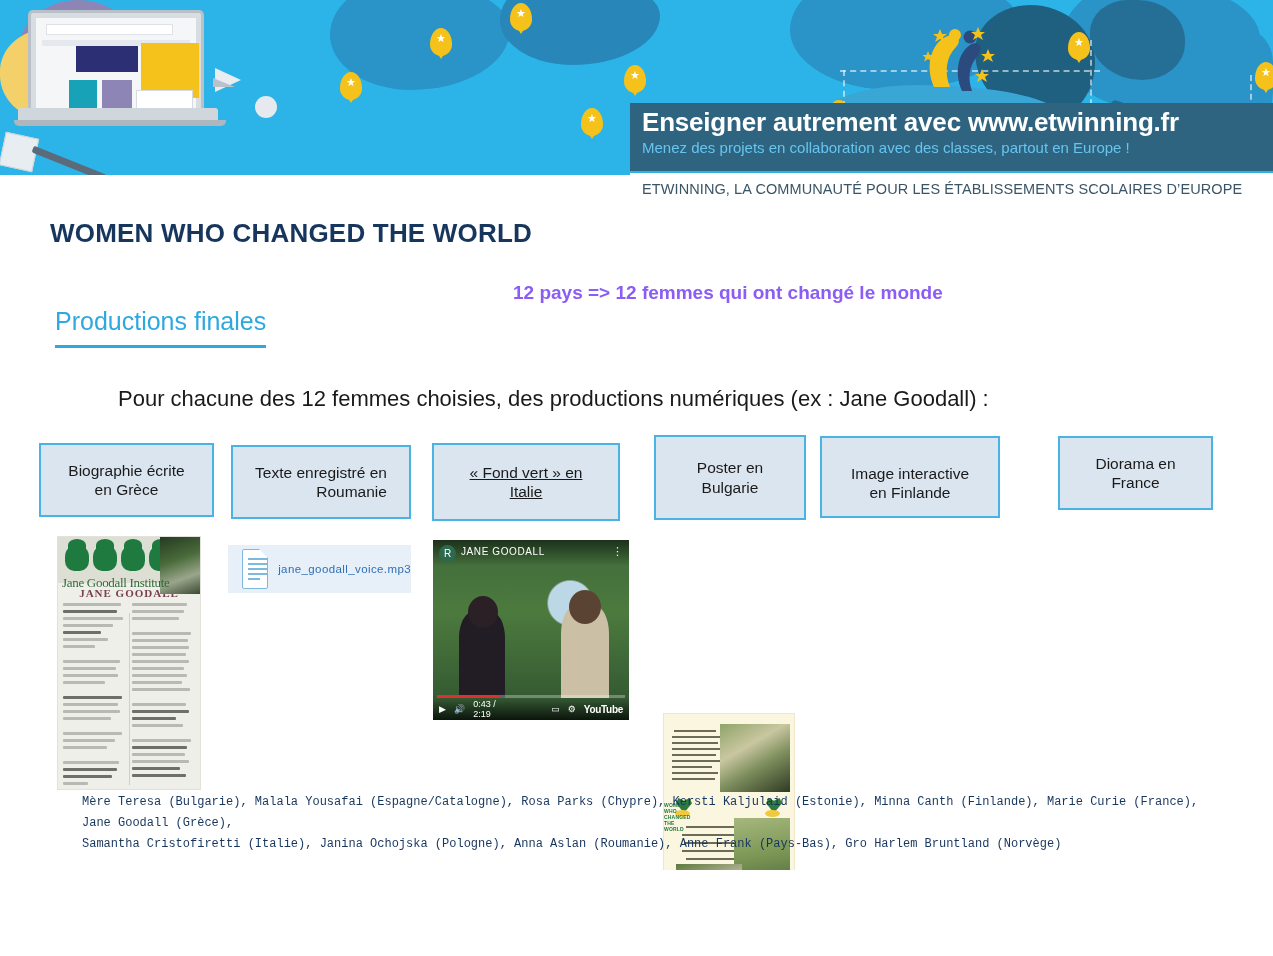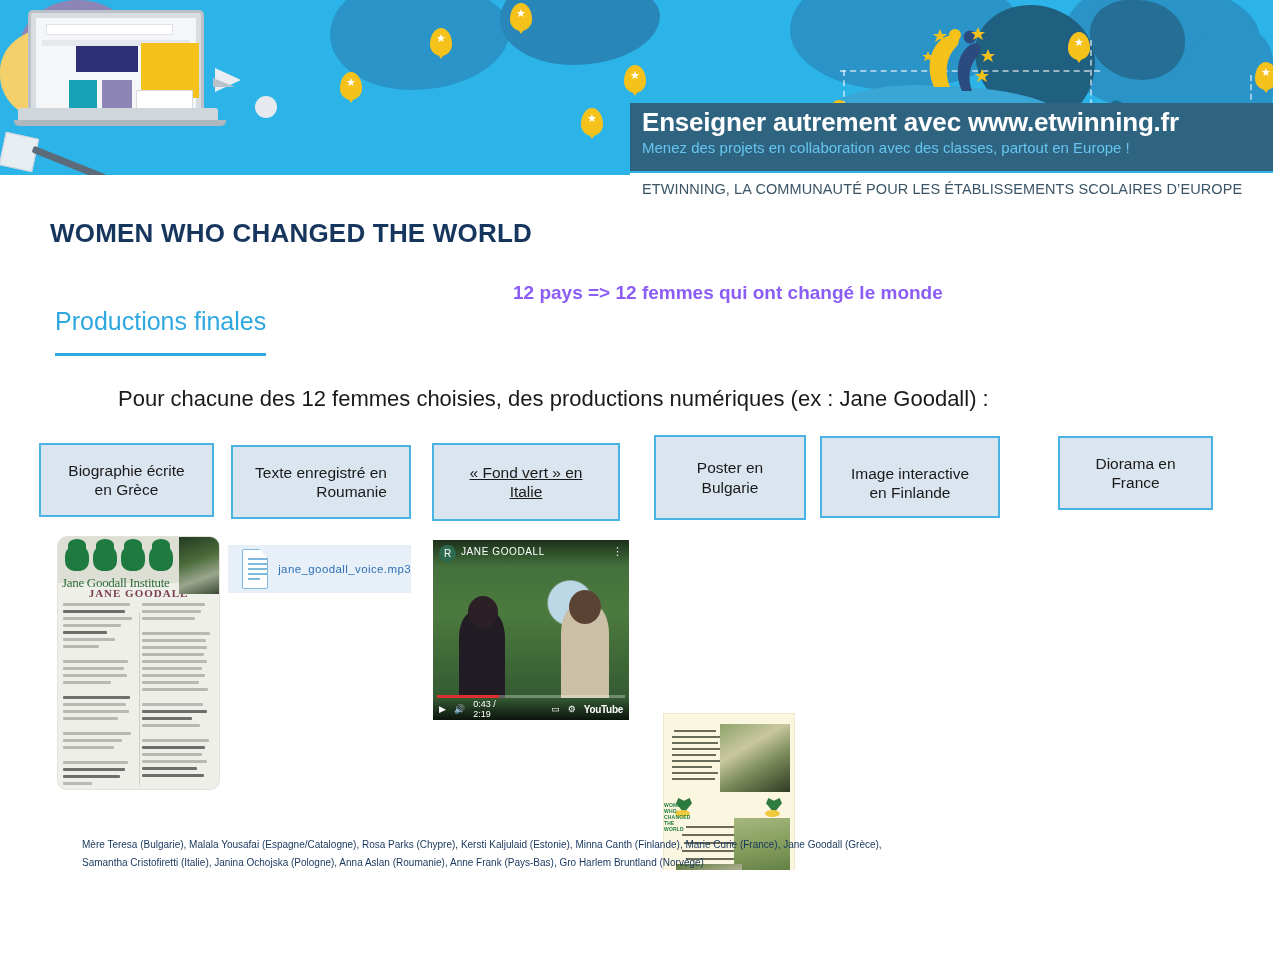--- a/index.html
+++ b/index.html
@@ -57,21 +57,21 @@
 
   .banner{position:absolute;left:630px;top:103px;width:643px;height:68px;background:#2e6480;}
   .banner-l1{color:#ffffff;font-size:26px;font-weight:700;padding:4px 0 0 12px;letter-spacing:-.2px;}
   .banner-l2{color:#66c4ef;font-size:15px;padding:1px 0 0 12px;}
   .banner-sub{position:absolute;left:630px;top:173px;width:643px;height:32px;background:#ffffff;
     color:#3b5566;font-size:14.5px;display:flex;align-items:center;padding-left:12px;box-sizing:border-box;letter-spacing:.1px;}
 
   
   .slide-title{position:absolute;left:50px;top:218px;font-size:26px;font-weight:700;color:#17365d;letter-spacing:.2px;}
   .subtitle-12{position:absolute;left:513px;top:282px;font-size:19px;font-weight:700;color:#8b5cf6;}
-  .prod-finales{position:absolute;left:55px;top:307px;font-size:25px;color:#2fa8e0;border-bottom:3px solid #2fa8e0;padding-bottom:17px;}
+  .prod-finales{position:absolute;left:55px;top:307px;font-size:25px;color:#2fa8e0;border-bottom:3px solid #2fa8e0;padding-bottom:9px;}
 
   .intro-line{position:absolute;left:118px;top:386px;font-size:22px;color:#1a1a1a;}
 
   .cap-box{position:absolute;background:#dbe5ef;border:2px solid #49b4e4;
     display:flex;align-items:center;justify-content:center;text-align:center;
     font-size:15.5px;color:#1a1a1a;line-height:1.25;box-sizing:border-box;}
 
   
   .thumb{position:absolute;overflow:hidden;}
 
@@ -123,21 +123,21 @@
   .p-photo{position:absolute;background-size:cover;}
   .p-heart{position:absolute;width:16px;height:15px;background:#2f7a3f;
      clip-path:polygon(50% 100%,0 35%,15% 0,50% 18%,85% 0,100% 35%);}
   .p-leafy{position:absolute;width:15px;height:7px;background:#f0c93c;border-radius:50%;}
   .p-txtline{position:absolute;height:1.5px;background:#6b6b5a;}
   .p-band{position:absolute;background:#1f7a3f;color:#f5e27a;font-weight:700;font-size:9.5px;
      display:flex;align-items:center;justify-content:center;letter-spacing:.5px;}
   .p-wwctw{position:absolute;color:#1f7a3f;font-weight:700;font-size:5px;letter-spacing:.2px;text-align:center;width:100%;}
 
   
-  .names{position:absolute;left:82px;top:836px;width:1150px;font-size:10px;color:#17365d;line-height:1.75;}
+  .names{position:absolute;left:82px;top:792px;width:1150px;font-size:12px;color:#17365d;line-height:1.75;font-family:Liberation Mono, monospace;}
 
   
   .footer{position:absolute;left:0;top:870px;width:1273px;height:86px;background:#fff;}
 </style>
 </head>
 <body>
 
 <div class="header">
   <div class="header-sky"></div>
 
@@ -256,21 +256,21 @@
 </div>
 <div class="cap-box" style="left:820px;top:436px;width:180px;height:82px;">
   <span style="white-space:pre-line;margin-top:12px;">Image interactive
 en Finlande</span>
 </div>
 <div class="cap-box" style="left:1058px;top:436px;width:155px;height:74px;">
   <span style="white-space:pre-line;">Diorama en
 France</span>
 </div>
 
-<div class="thumb doc" style="left:57px;top:536px;width:163px;height:254px;border-radius:10px;">
+<div class="thumb doc" style="left:57px;top:536px;width:144px;height:254px;">
   <div class="doc-head">
     <div class="hand" style="left:7px;"></div>
     <div class="hand" style="left:35px;"></div>
     <div class="hand" style="left:63px;"></div>
     <div class="hand" style="left:91px;"></div>
     <div class="doc-photo"></div>
     <div class="inst-txt">Jane Goodall Institute</div>
   </div>
   <div class="doc-title">JANE GOODALL</div>
   <div class="doc-cols">

